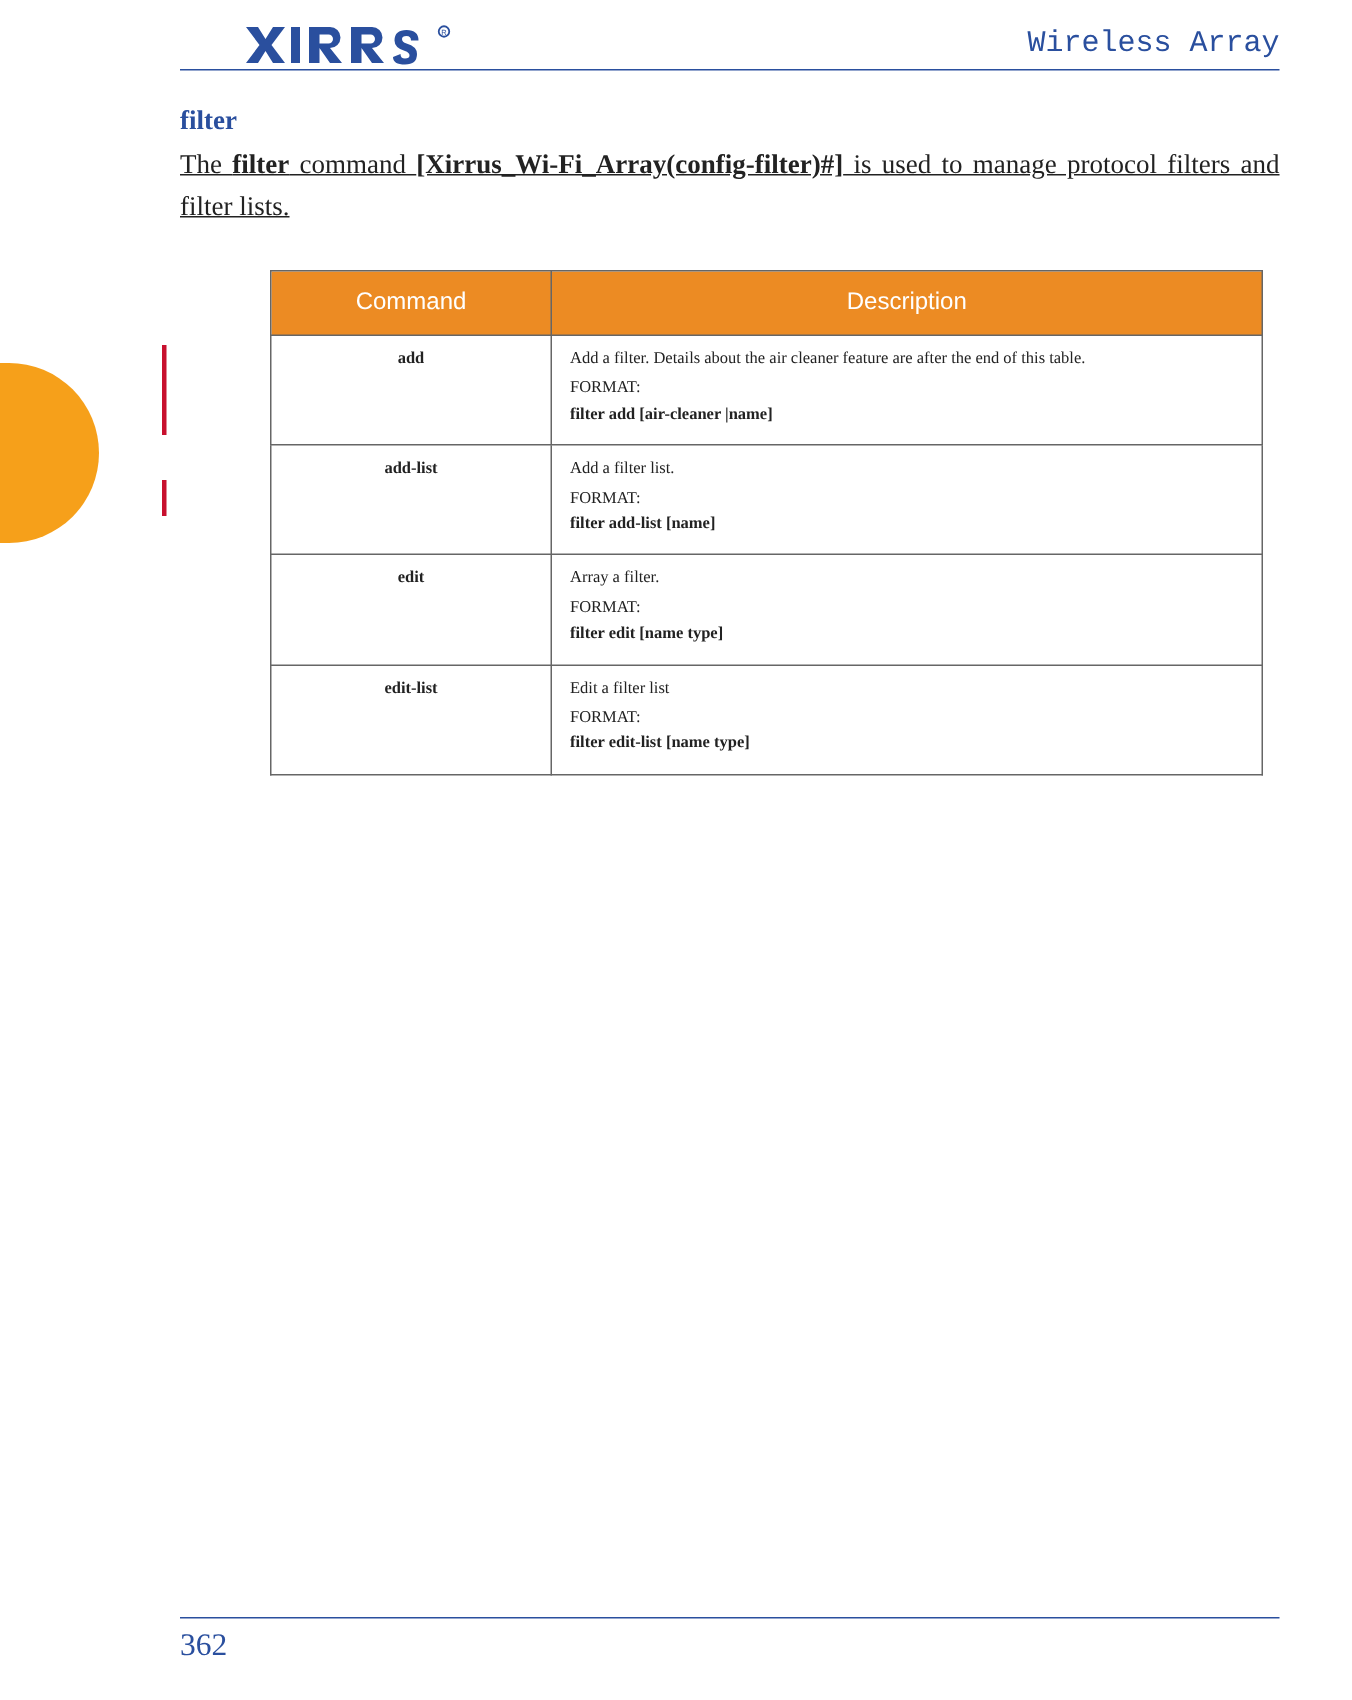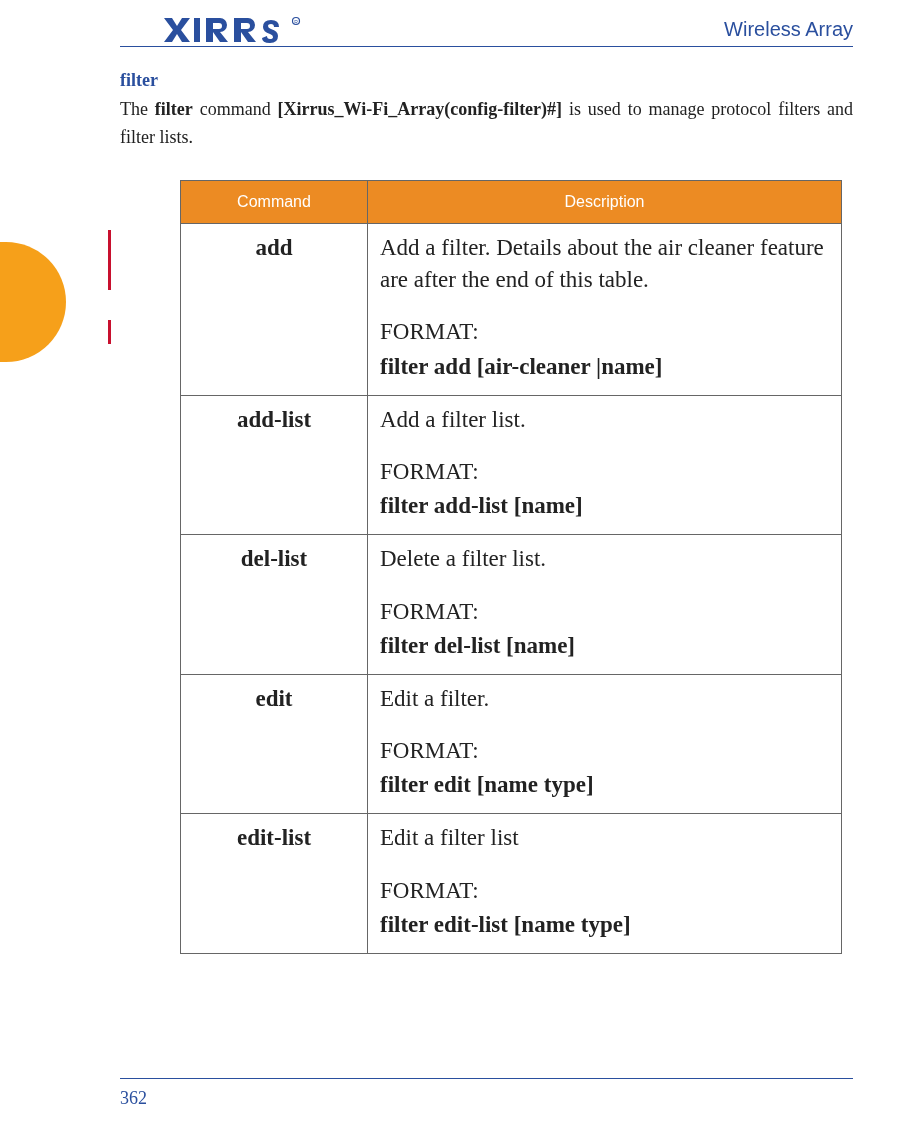--- a/index.html
+++ b/index.html
@@ -29,38 +29,39 @@
     left: 164px;
     width: 140px;
     height: 28px;
   }
   .header-title {
     position: absolute;
     top: 18px;
     right: 48px;
     color: #2a4f9e;
     font-size: 20px;
-    font-family: Liberation Sans, sans-serif;
+    font-family: Liberation Mono, monospace;
   }
   .section-title {
     color: #2a4f9e;
     font-weight: bold;
     font-size: 18px;
     position: absolute;
     top: 70px;
     left: 120px;
   }
   .intro {
     position: absolute;
     top: 96px;
     left: 120px;
     right: 48px;
     font-size: 18px;
     line-height: 1.55;
     text-align: justify;
+    text-decoration: underline;
   }
   .intro b { font-weight: bold; }
   .side-tab {
     position: absolute;
     left: 0;
     top: 242px;
     width: 66px;
     height: 120px;
     background: #f6a01a;
     border-top-right-radius: 60px;
@@ -89,44 +90,44 @@
     font-family: Arial, Helvetica, sans-serif;
     font-size: 16px;
     padding: 12px 8px;
     border: 1px solid #666;
   }
   .cmd-table th:first-child { width: 170px; }
   .cmd-table td {
     border: 1px solid #666;
     padding: 8px 12px 10px 12px;
     vertical-align: top;
-    font-size: 23px;
+    font-size: 11px;
     line-height: 1.4;
     font-family: Georgia, 'Times New Roman', serif;
   }
   .cmd-table td.cmd {
     text-align: center;
     font-weight: bold;
   }
   .desc-block > div { margin-bottom: 2px; }
-  .fmt-label { margin-top: 20px; }
+  .fmt-label { margin-top: 4px; }
   .fmt-syntax { font-weight: bold; }
   .bottom-rule {
     position: absolute;
     bottom: 54px;
     left: 120px;
     right: 48px;
     border-bottom: 1.5px solid #2a4f9e;
   }
   .page-num {
     position: absolute;
     bottom: 24px;
     left: 120px;
     color: #2a4f9e;
-    font-size: 18px;
+    font-size: 21px;
   }
   .footer-title {
     position: absolute;
     bottom: 24px;
     right: 48px;
     color: #2a4f9e;
     font-size: 18px;
   }
 </style>
 </head>
@@ -181,34 +182,24 @@
           <td class="cmd">add-list</td>
           <td>
             <div class="desc-block">
               <div>Add a filter list.</div>
               <div class="fmt-label">FORMAT:</div>
               <div class="fmt-syntax">filter add-list [name]</div>
             </div>
           </td>
         </tr>
         <tr>
-          <td class="cmd">del-list</td>
-          <td>
-            <div class="desc-block">
-              <div>Delete a filter list.</div>
-              <div class="fmt-label">FORMAT:</div>
-              <div class="fmt-syntax">filter del-list [name]</div>
-            </div>
-          </td>
-        </tr>
-        <tr>
           <td class="cmd">edit</td>
           <td>
             <div class="desc-block">
-              <div>Edit a filter.</div>
+              <div>Array a filter.</div>
               <div class="fmt-label">FORMAT:</div>
               <div class="fmt-syntax">filter edit [name type]</div>
             </div>
           </td>
         </tr>
         <tr>
           <td class="cmd">edit-list</td>
           <td>
             <div class="desc-block">
               <div>Edit a filter list</div>

